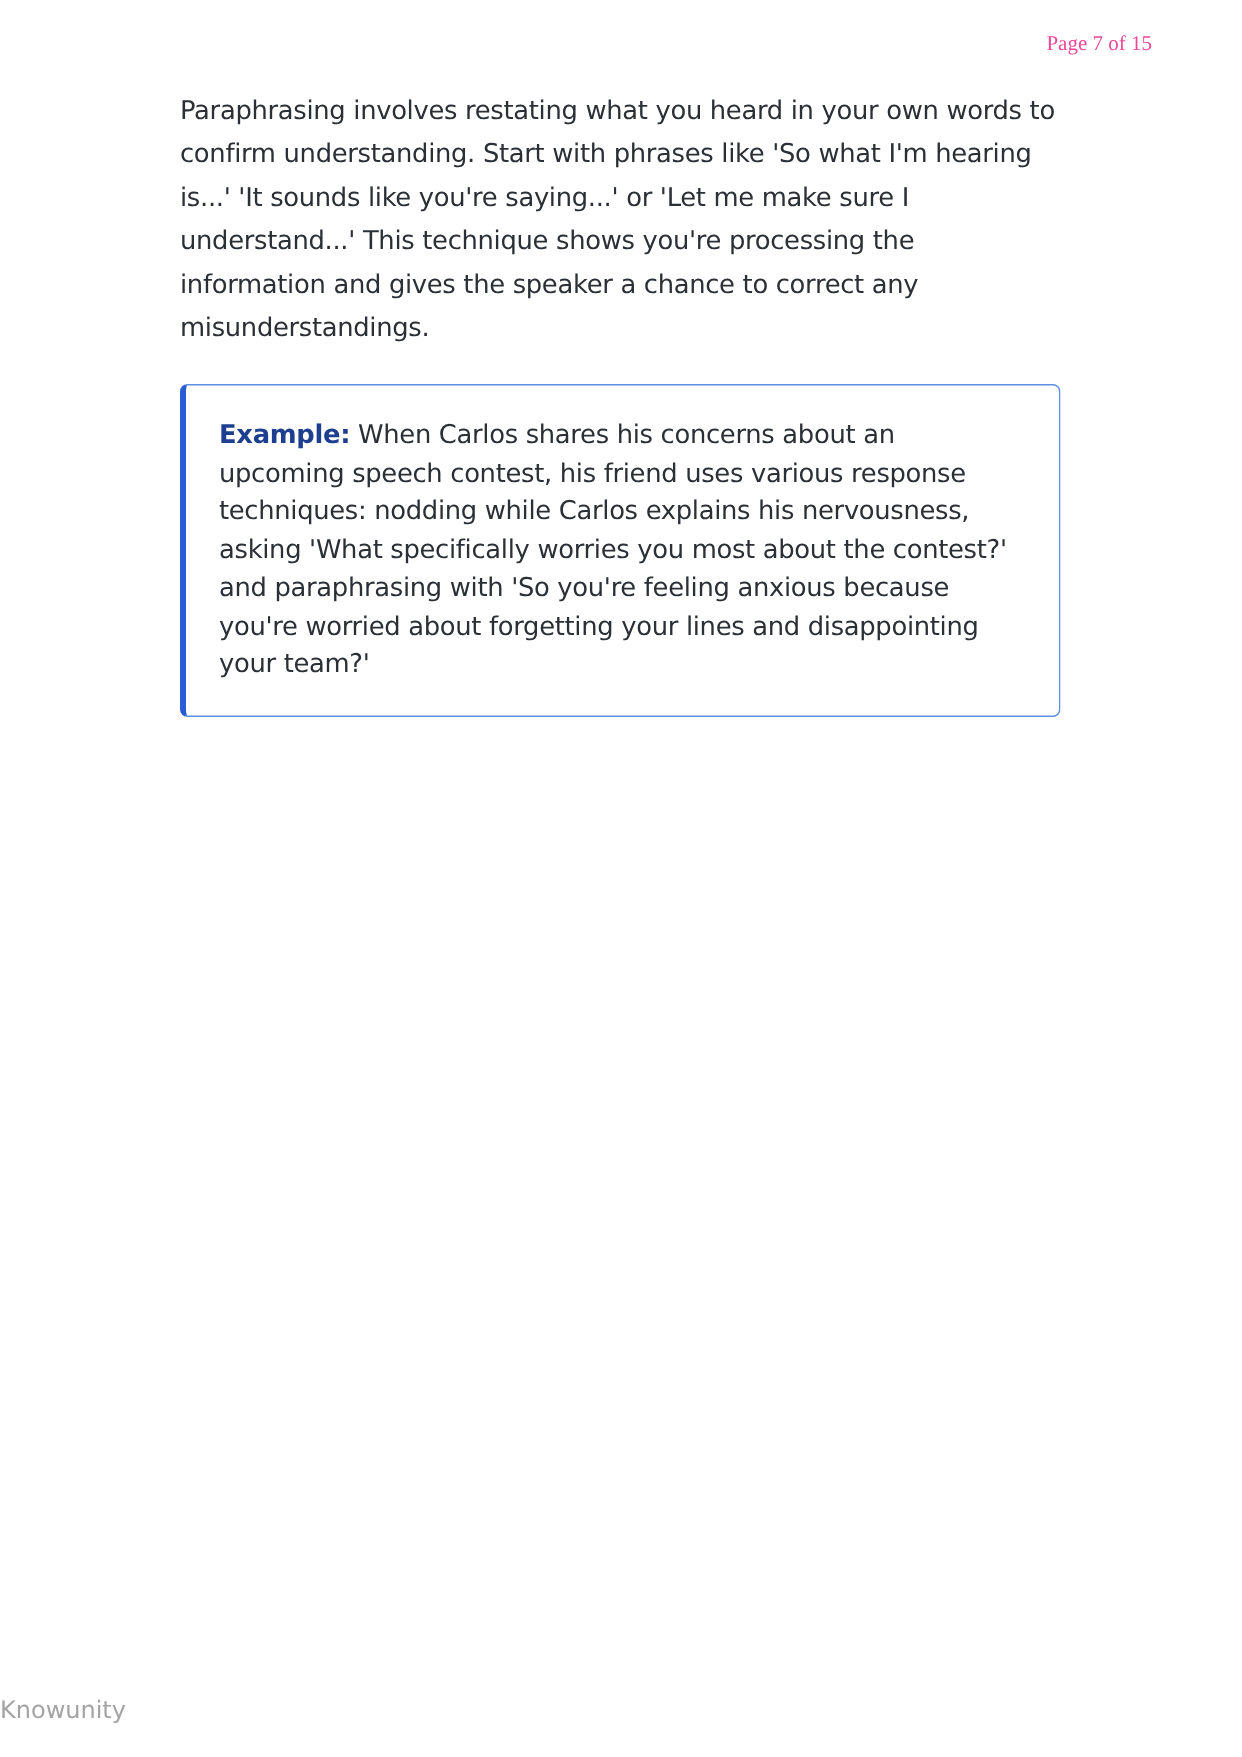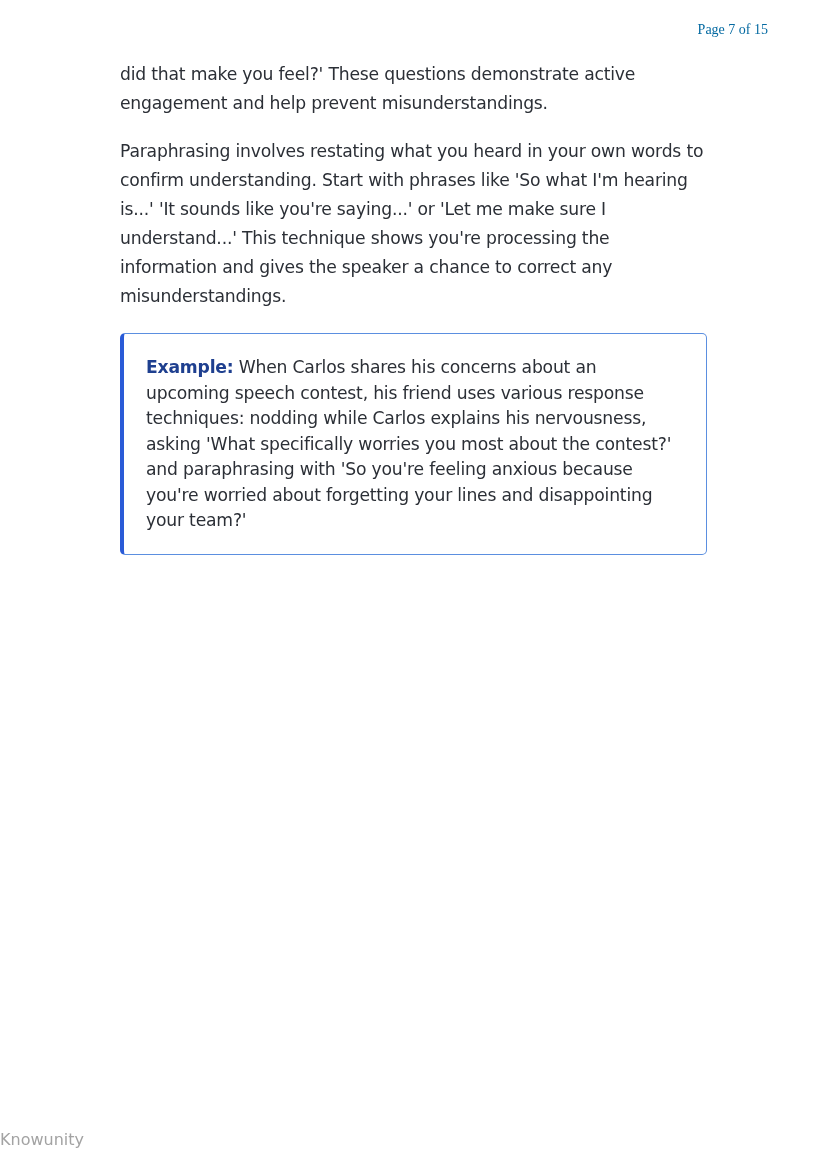--- a/index.html
+++ b/index.html
@@ -1,35 +1,34 @@
 <!DOCTYPE html>
 <html><head>
 <meta charset="utf-8">
 <style>
   html, body { margin: 0; padding: 0; background: #ffffff; }
   body { width: 828px; height: 1171px; position: relative; overflow: hidden;
          font-family: "DejaVu Sans", sans-serif; color: #2b2f36; }
   .page-number { position: absolute; top: 22px; right: 60px; font-family: "Liberation Serif", serif;
-                 font-size: 14px; color: #0369a1; }
+                 font-size: 14px; color: #ec4899; }
   .content { position: absolute; left: 120px; top: 60px; width: 590px; }
   .para { font-size: 17.2px; line-height: 29px; margin: 0 0 19px 0; letter-spacing: -0.2px; }
   .example-box { margin-top: 22px; border: 1px solid #5b8fe0; border-left: 4px solid #2a5bd7;
                  border-radius: 5px; padding: 21px 24px 20px 22px; width: 536px; }
   .example-text { font-size: 17.2px; line-height: 25.5px; margin: 0; letter-spacing: -0.2px; }
   .example-label { font-weight: bold; color: #1e3f8f; }
   .footer { position: absolute; top: 1130px; left: 0; width: 828px; text-align: left;
             font-size: 16px; color: #a3a3a3; font-family: "DejaVu Sans", sans-serif; }
 </style>
 </head>
 <body>
 
 <div class="page-number">Page 7 of 15</div>
 
 <div class="content">
-  <p class="para">did that make you feel?' These questions demonstrate active engagement and help prevent misunderstandings.</p>
   <p class="para">Paraphrasing involves restating what you heard in your own words to confirm understanding. Start with phrases like 'So what I'm hearing is...' 'It sounds like you're saying...' or 'Let me make sure I understand...' This technique shows you're processing the information and gives the speaker a chance to correct any misunderstandings.</p>
 
   <div class="example-box">
     <p class="example-text"><span class="example-label">Example:</span><span> When Carlos shares his concerns about an upcoming speech contest, his friend uses various response techniques: nodding while Carlos explains his nervousness, asking 'What specifically worries you most about the contest?' and paraphrasing with 'So you're feeling anxious because you're worried about forgetting your lines and disappointing your team?'</span></p>
   </div>
 </div>
 
 <div class="footer">Knowunity</div>
 
 </body></html>

